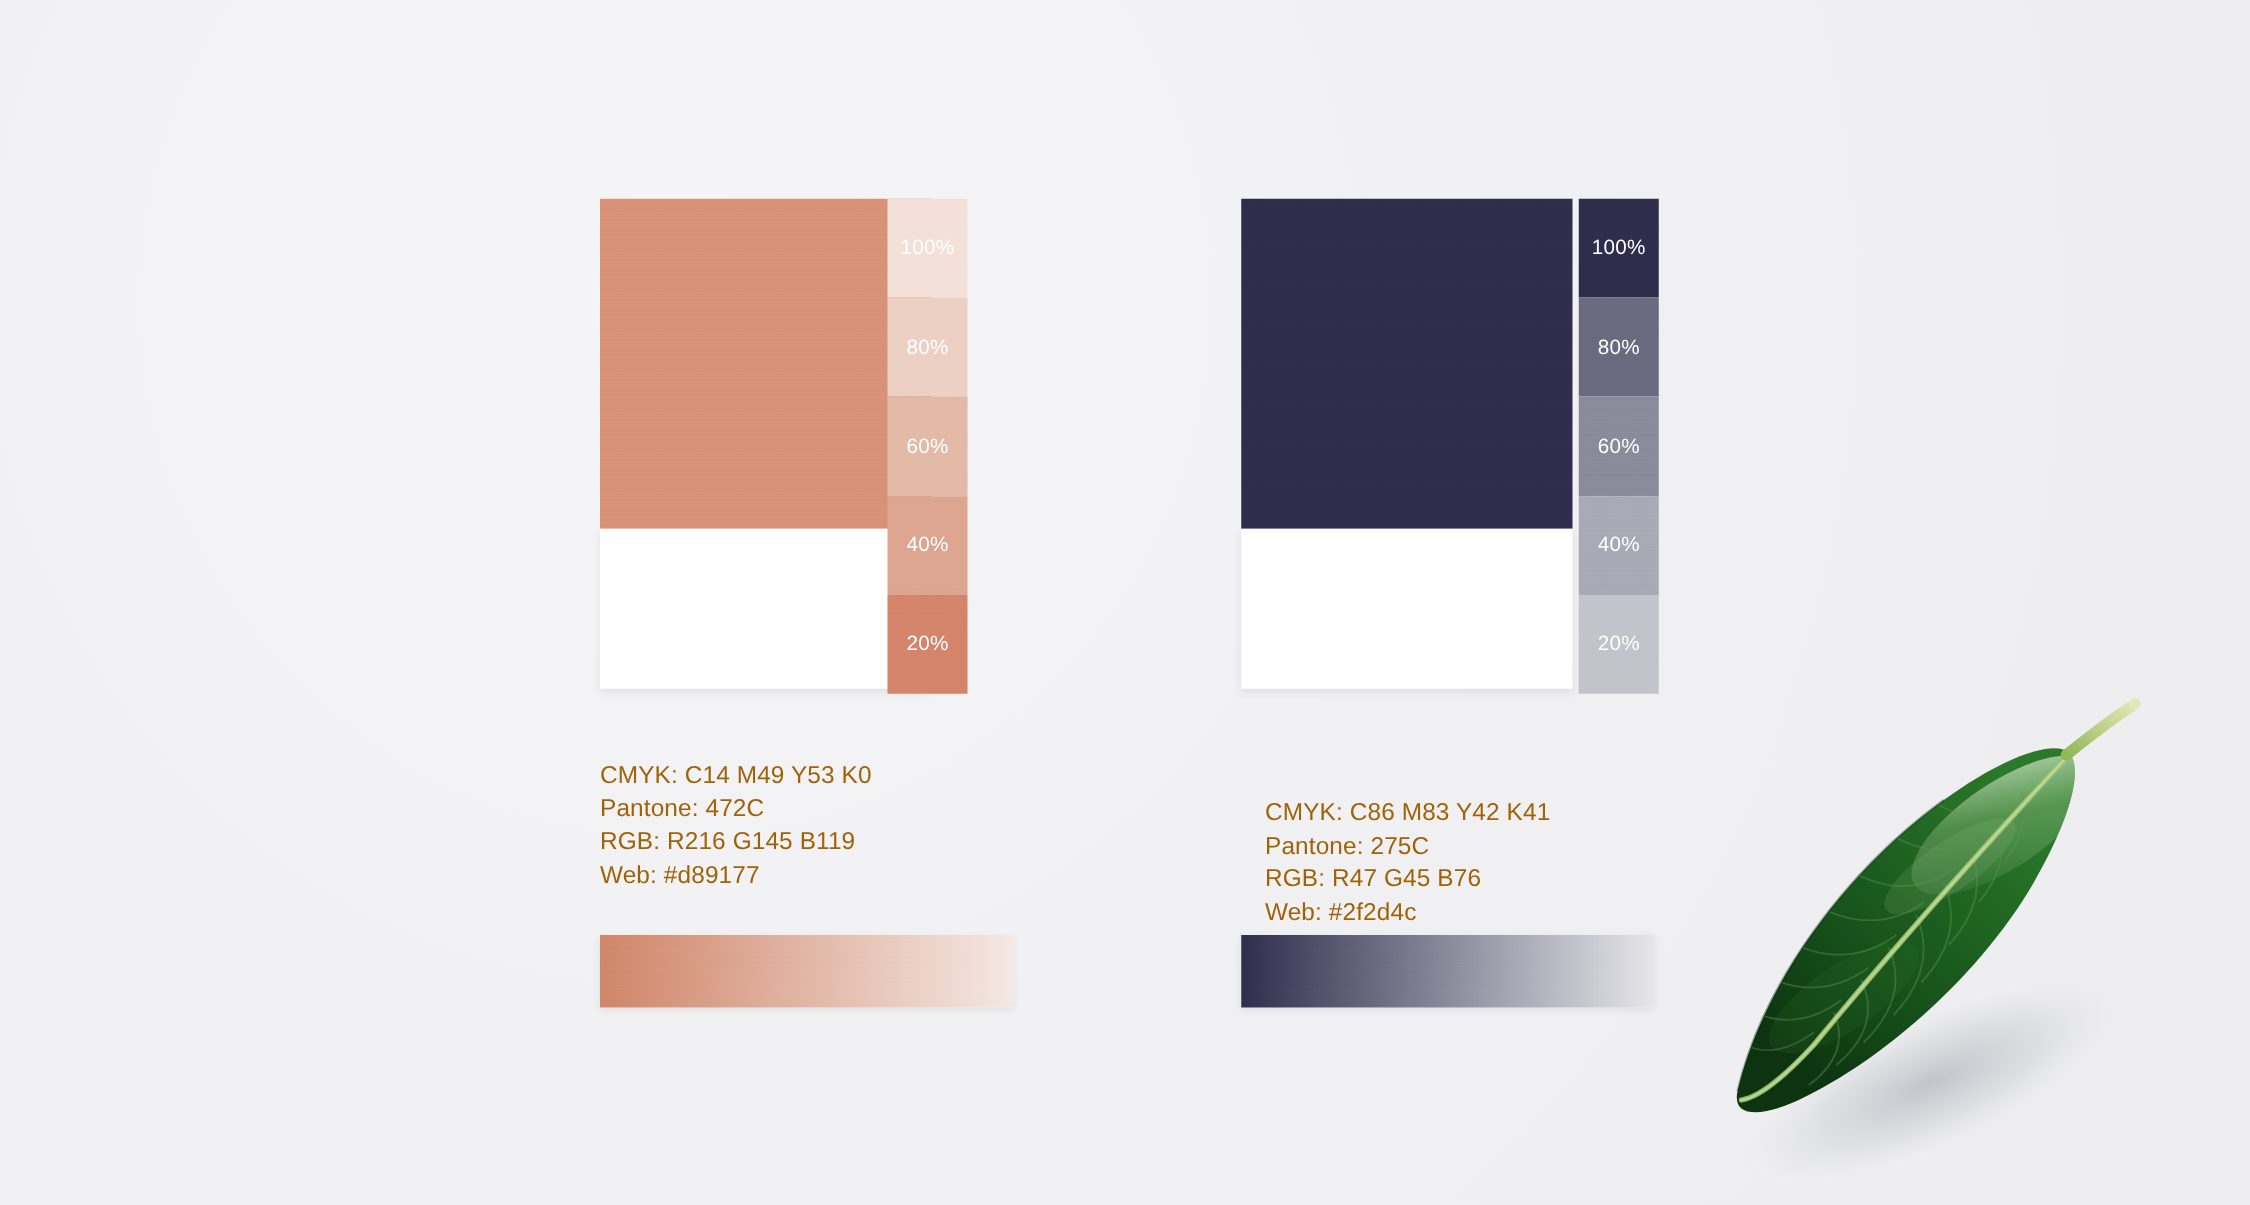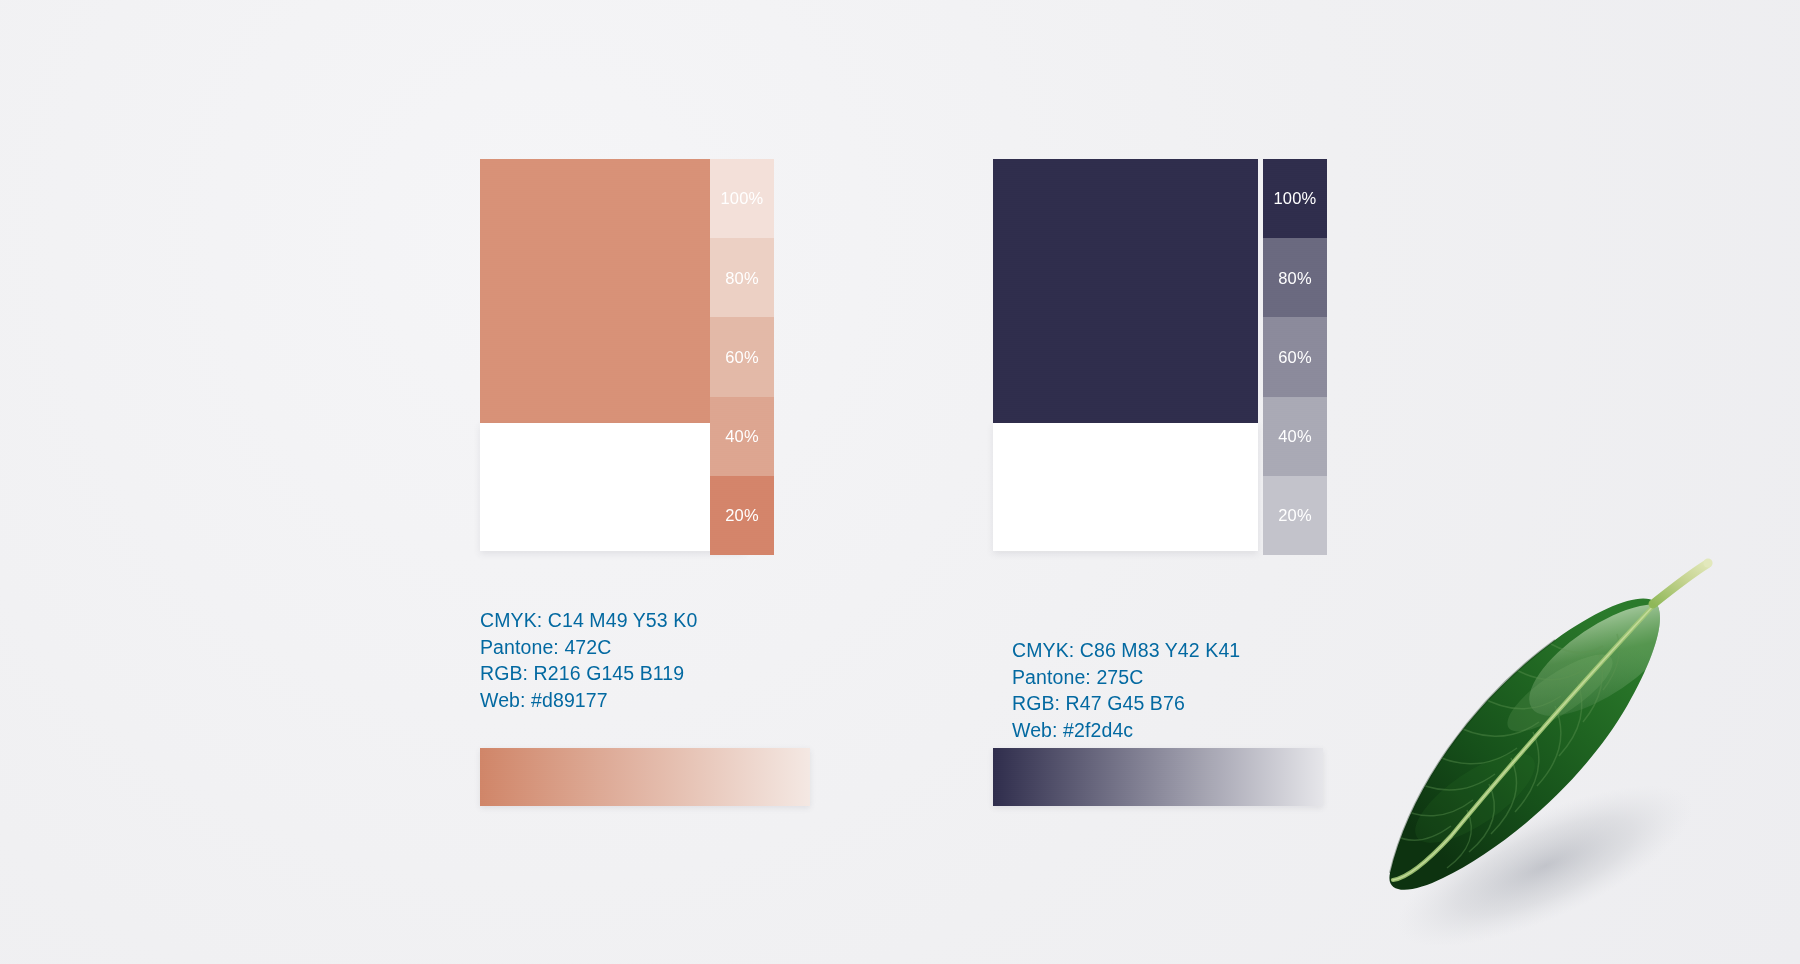--- a/index.html
+++ b/index.html
@@ -92,21 +92,21 @@
       repeating-linear-gradient(0deg, rgba(0,0,0,0.55) 0px, rgba(255,255,255,0.55) 1px, rgba(0,0,0,0.35) 2px),
       repeating-linear-gradient(90deg, rgba(255,255,255,0.5) 0px, rgba(0,0,0,0.45) 1px, rgba(255,255,255,0.4) 2px);
     mix-blend-mode: overlay;
   }
 
   
   .spec-block {
     position: absolute;
     font-size: 19.5px;
     line-height: 26.6px;
-    color: #0369a1;
+    color: #a16207;
     letter-spacing: 0.1px;
     white-space: nowrap;
   }
   .spec-line { display: block; }
 
   
   .gradient-bar {
     position: absolute;
     width: 330px;
     height: 58px;

